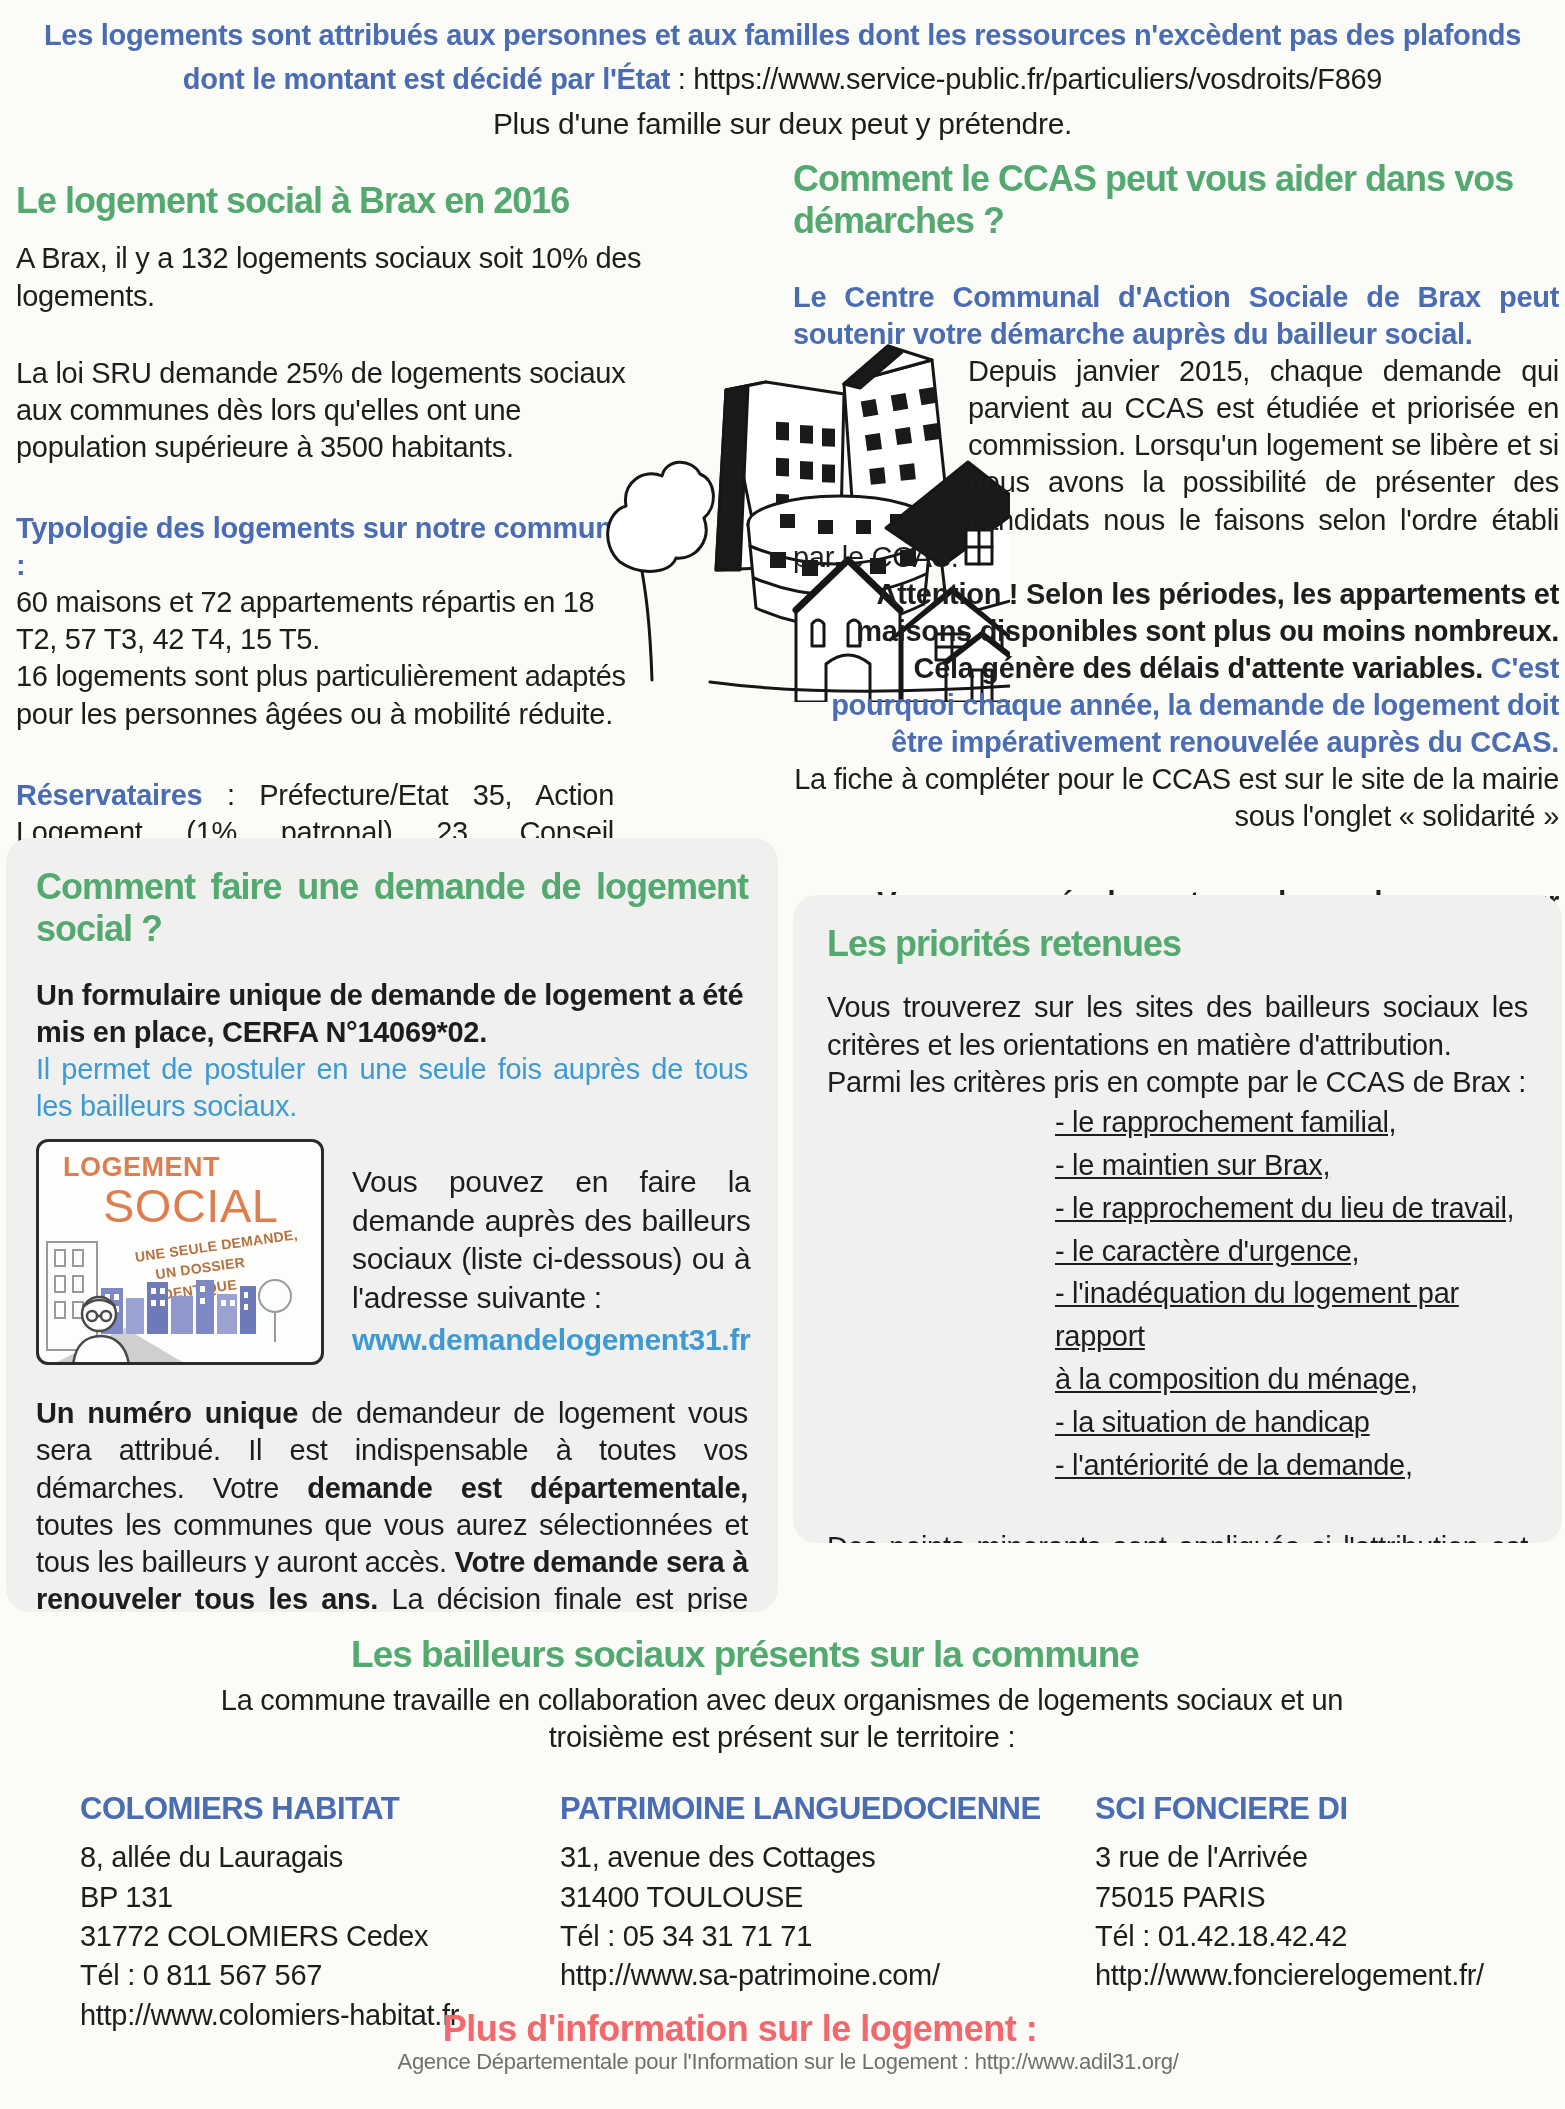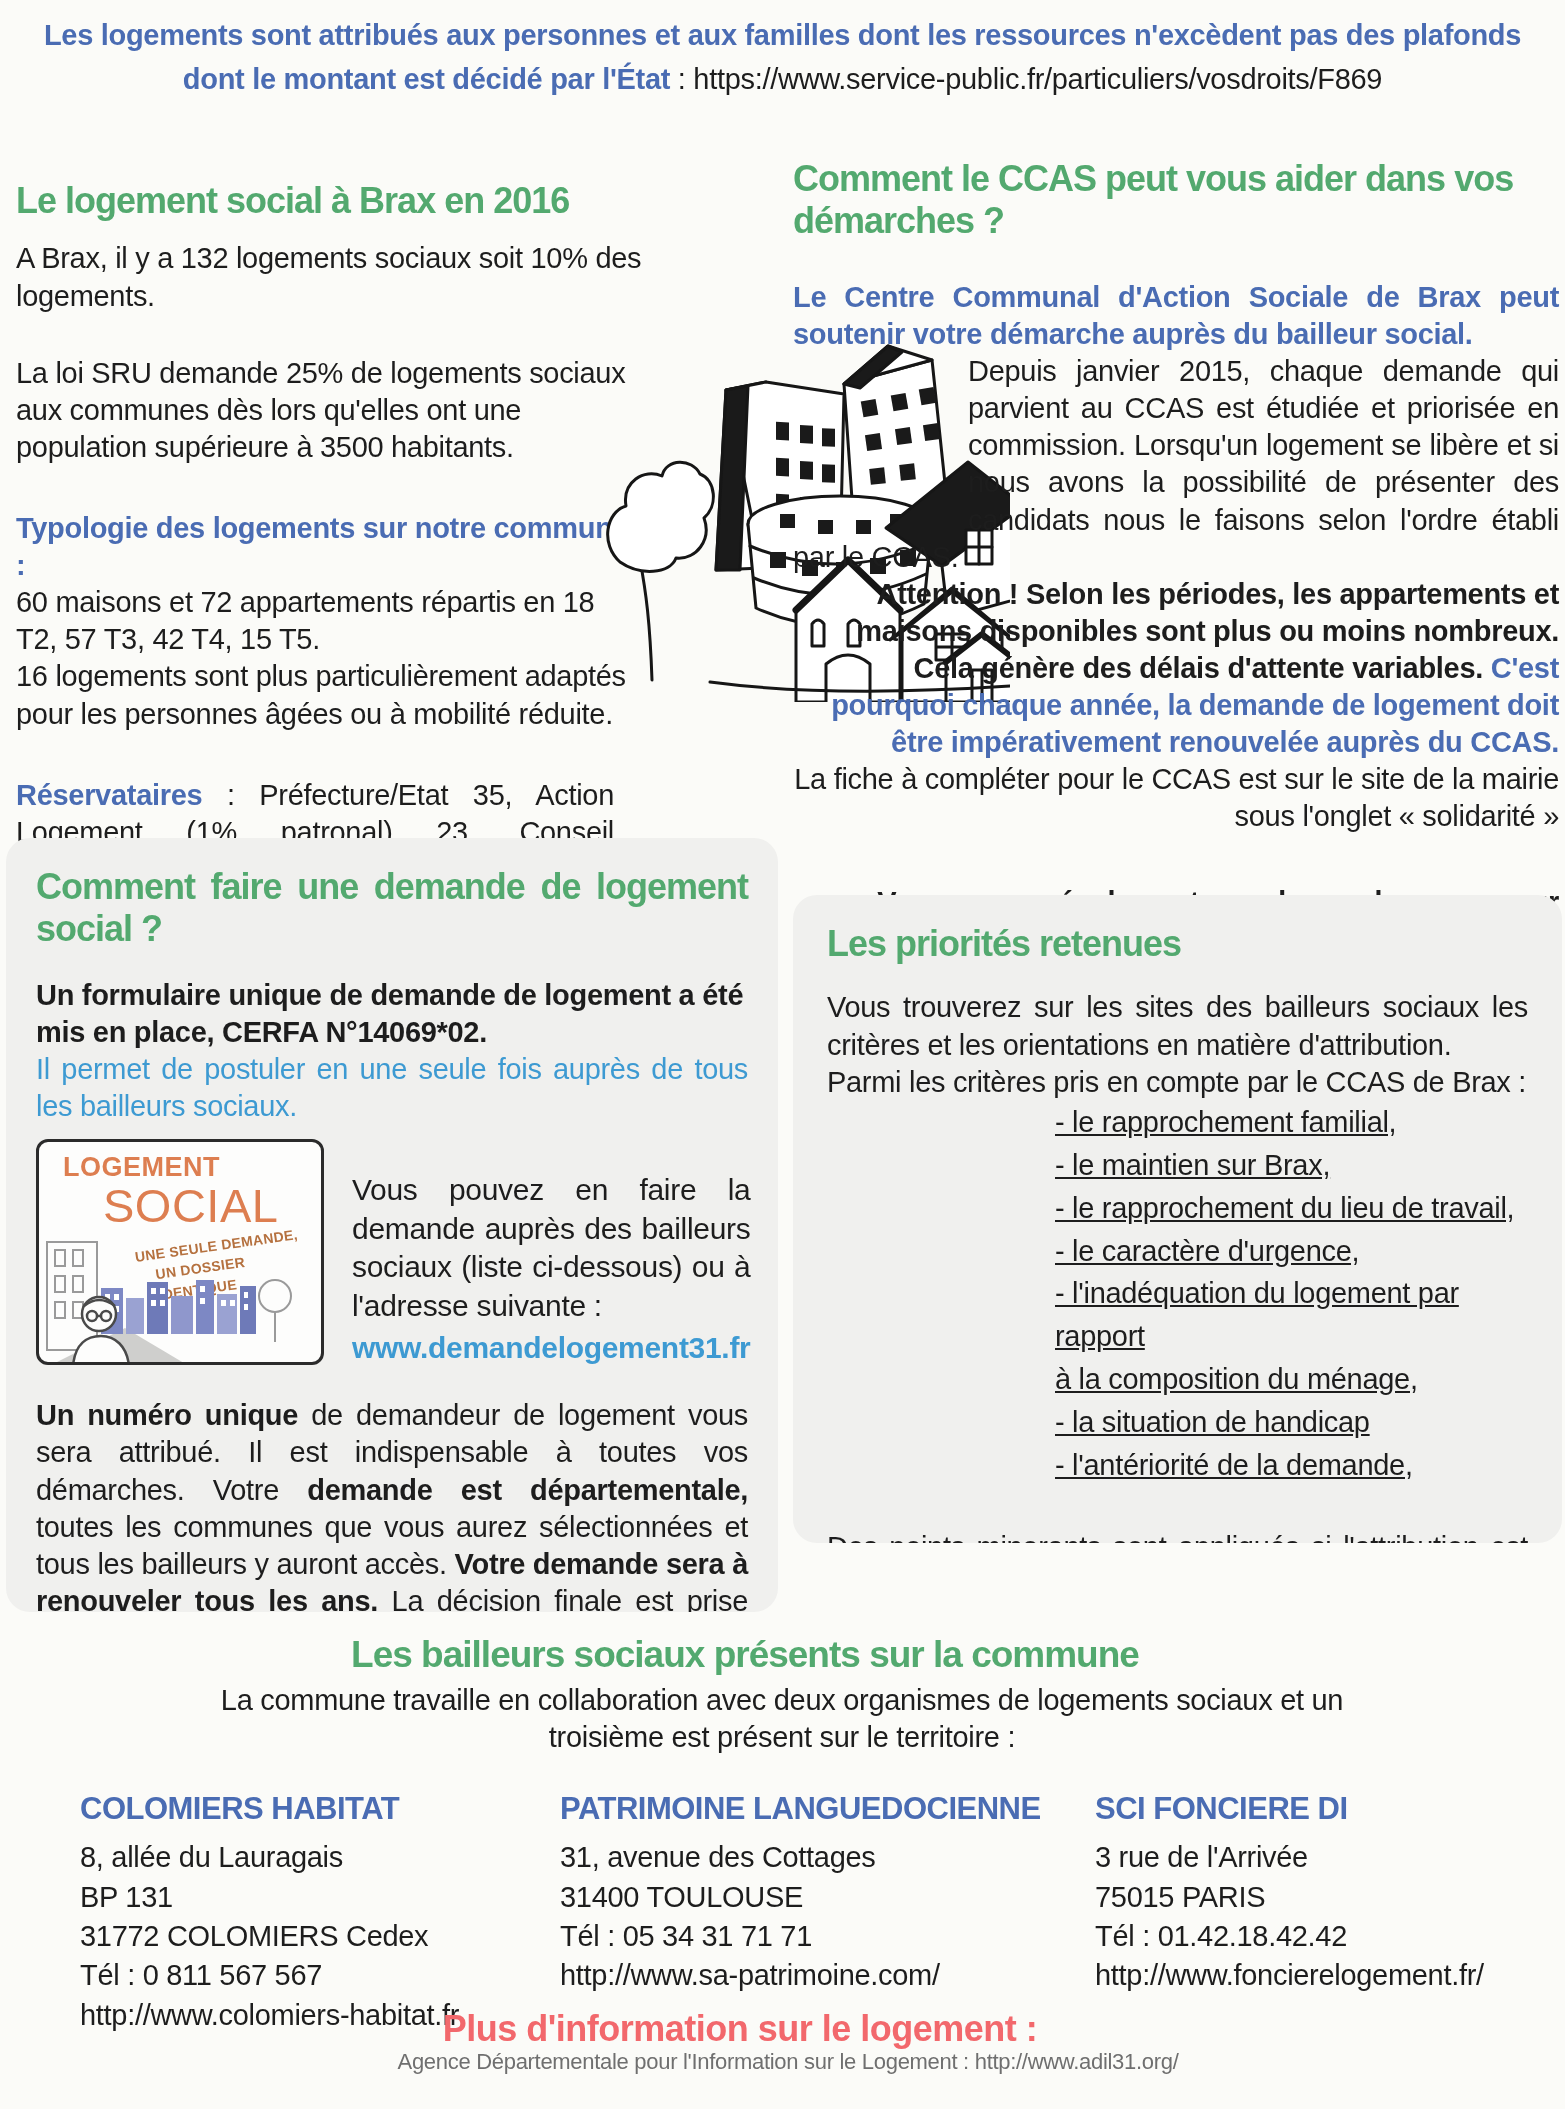--- a/index.html
+++ b/index.html
@@ -33,20 +33,21 @@
   svg{display:block;}
 </style>
 </head>
 <body>
 
 <div id="page">
 
   <div class="abs ct" style="left:30px;top:14px;width:1505px;">
     <div class="b blue" style="font-size:29px;line-height:1.5;">Les logements sont attribués aux personnes et aux familles dont les ressources n'excèdent pas des plafonds</div>
     <div style="font-size:29px;line-height:1.5;"><span class="b blue">dont le montant est décidé par l'État</span><span> : https://www.service-public.fr/particuliers/vosdroits/F869</span></div>
+    <div style="font-size:30px;line-height:1.5;">Plus d'une famille sur deux peut y prétendre.</div>
   </div>
 
   <div class="abs" style="left:16px;top:180px;width:765px;">
     <div class="gtitle">Le logement social à Brax en 2016</div>
     <div style="margin-top:18px;width:762px;">A Brax, il y a 132 logements sociaux soit 10% des logements.</div>
     <div style="margin-top:40px;width:625px;">La loi SRU demande 25% de logements sociaux aux communes dès lors qu'elles ont une population supérieure à 3500 habitants.</div>
     <div class="b blue" style="margin-top:44px;width:625px;">Typologie des logements sur notre commune :</div>
     <div style="width:625px;">60 maisons et 72 appartements répartis en 18 T2, 57 T3, 42 T4, 15 T5.</div>
     <div style="width:625px;">16 logements sont plus particulièrement adaptés pour les personnes âgées ou à mobilité réduite.</div>
     <div class="jt" style="margin-top:44px;width:748px;"><span class="ressp"></span><span class="b blue">Réservataires</span><span> : Préfecture/Etat 35, Action Logement (1% patronal) 23, Conseil Départemental 10, Bailleurs sociaux 44, Toulouse Métropole/Commune Brax 20.</span></div>
@@ -197,21 +198,21 @@
               <circle cx="60" cy="78" r="17"></circle>
               <path d="M45 70 Q60 58 76 70" fill="none"></path>
               <circle cx="53" cy="80" r="5" fill="none"></circle>
                 <circle cx="67" cy="80" r="5" fill="none"></circle>
               <path d="M58 80 h4" fill="none"></path>
             </g>
           </svg>
         </div>
       </div>
       <div style="width:410px;">
-        <div class="jt" style="margin-top:32px;font-size:30px;">Vous pouvez en faire la demande auprès des bailleurs sociaux (liste ci-dessous) ou à l'adresse suivante :</div>
+        <div class="jt" style="margin-top:24px;font-size:30px;">Vous pouvez en faire la demande auprès des bailleurs sociaux (liste ci-dessous) ou à l'adresse suivante :</div>
         <div class="b lblue" style="font-size:30px;margin-top:4px;">www.demandelogement31.fr</div>
       </div>
     </div>
 
     <div class="jt" style="margin-top:30px;"><span class="b">Un numéro unique</span><span> de demandeur de logement vous sera attribué. Il est indispensable à toutes vos démarches. Votre </span><span class="b">demande est départementale,</span><span> toutes les communes que vous aurez sélectionnées et tous les bailleurs y auront accès. </span><span class="b">Votre demande sera à renouveler tous les ans.</span><span> La décision finale est prise par la Commission d'Attribution de Logement (CAL). Nous y participons et défendons nos candidatures lorsque nous pouvons présenter des dossiers.</span></div>
   </div>
 
   <div class="abs graybox" style="left:793px;top:895px;width:769px;height:648px;padding:28px 34px;">
     <div class="gtitle">Les priorités retenues</div>
     <div class="jt" style="margin-top:24px;">Vous trouverez sur les sites des bailleurs sociaux les critères et les orientations en matière d'attribution.</div>

